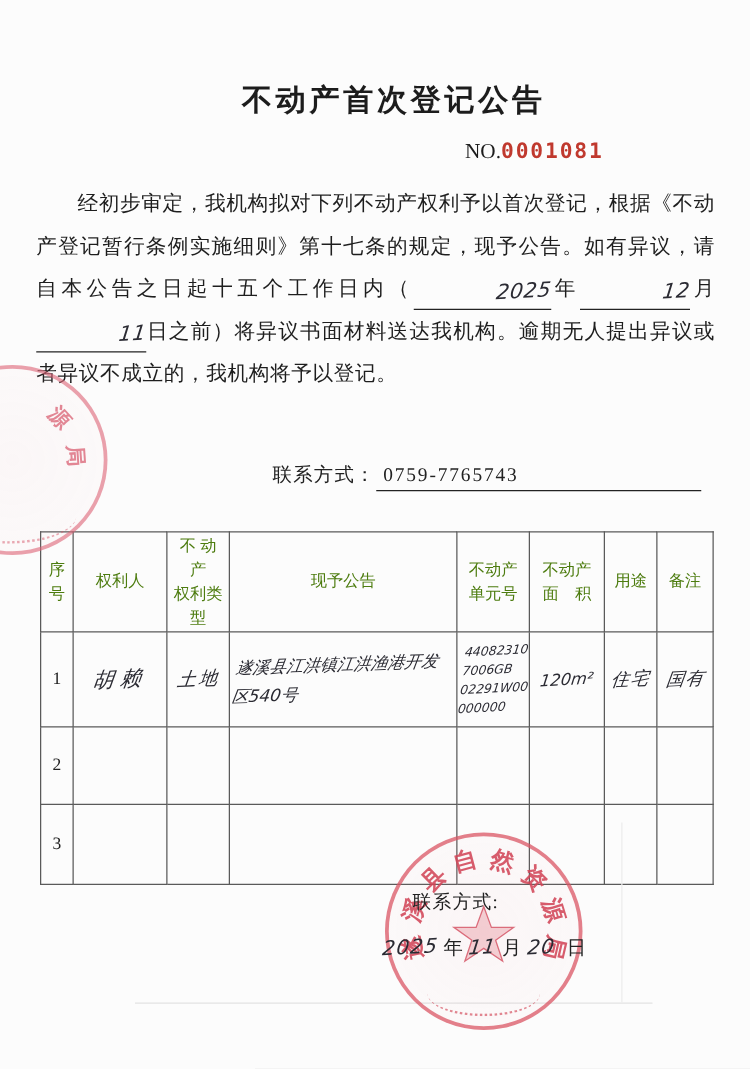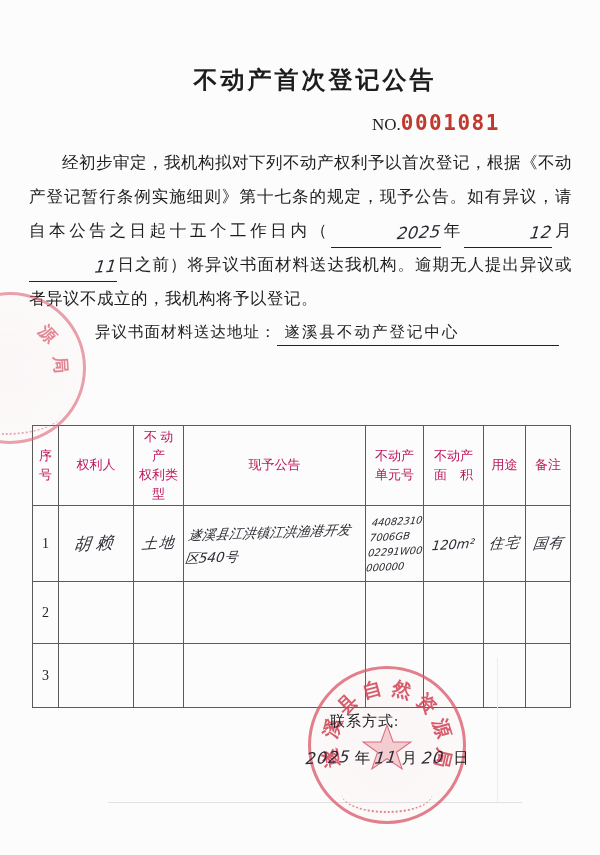--- a/index.html
+++ b/index.html
@@ -16,21 +16,21 @@
   .doc-title{
     position:absolute;left:15px;top:48px;width:100%;
     text-align:center;font-size:24px;font-weight:bold;
     letter-spacing:3px;color:#1c1c1c;
   }
   .serial-line{
     position:absolute;left:372px;top:111px;font-size:17px;color:#1c1c1c;
   }
   .serial-number{
     font-family:"DejaVu Sans Mono","Liberation Mono",monospace;
-    color:#c0392e;font-weight:bold;font-size:21px;letter-spacing:1.5px;
+    color:#c0392e;font-weight:bold;font-size:17px;letter-spacing:1.5px;
   }
   
   .notice{
     position:absolute;left:29px;top:146px;width:543px;
     font-size:16.5px;line-height:34px;text-align:justify;
     text-indent:2em;margin:0;color:#1e1e1e;letter-spacing:0.5px;
   }
   .blank{
     display:inline-block;border-bottom:1px solid #222;
     text-align:center;vertical-align:bottom;line-height:26px;
@@ -57,21 +57,21 @@
   
   table.reg{
     position:absolute;left:32px;top:425px;width:538px;
     border-collapse:collapse;table-layout:fixed;
   }
   table.reg th,table.reg td{
     border:1.4px solid #5a5a5a;
     font-weight:normal;vertical-align:middle;text-align:center;
     padding:2px 3px;overflow:hidden;
   }
-  table.reg th{font-size:13px;white-space:pre-line;line-height:1.45;color:#be185d;}
+  table.reg th{font-size:13px;white-space:pre-line;line-height:1.45;color:#4d7c0f;}
   tr.hrow{height:46px;}
   tr.r1{height:76px;}
   tr.r2{height:62px;}
   tr.r3{height:64px;}
   td.no-cell{font-size:14px;}
   .hw-name{font-size:17px;letter-spacing:5px;}
   .hw-type{font-size:15px;letter-spacing:2px;}
   .hw-loc{font-size:13.5px;text-align:left;line-height:1.7;display:block;transform:rotate(-2deg) skewX(-10deg);}
   td.loc-cell{text-align:left;padding-left:10px;padding-right:6px;}
   .hw-unit{font-size:10px;line-height:1.5;text-align:left;display:block;word-spacing:2px;}
@@ -141,24 +141,24 @@
   <h1 class="doc-title">不动产首次登记公告</h1>
 
   <div class="serial-line">
     <span>NO.</span><span class="serial-number">0001081</span>
   </div>
 
   <p class="notice">
     <span>经初步审定，我机构拟对下列不动产权利予以首次登记，根据《不动产登记暂行条例实施细则》第十七条的规定，现予公告。如有异议，请自本公告之日起十五个工作日内（</span><span class="blank b-year"><span class="hw">2025</span></span><span>年</span><span class="blank b-month"><span class="hw">12</span></span><span>月</span><span class="blank b-day"><span class="hw">11</span></span><span>日之前）</span><span>将异议书面材料送达我机构。逾期无人提出异议或者异议不成立的，我机构将予以登记。</span>
   </p>
 
-  <div class="addr-line">
-    <span>异议书面材料送达地址：</span><span class="uline">遂溪县不动产登记中心</span>
-  </div>
-
+
+  <div class="contact-line">
+    <span>联系方式：</span><span class="uline">0759-7765743</span>
+  </div>
 
   <table class="reg">
     <colgroup>
       <col style="width:26px">
         <col style="width:75px">
         <col style="width:50px">
         <col style="width:182px">
       <col style="width:58px">
         <col style="width:60px">
         <col style="width:42px">

